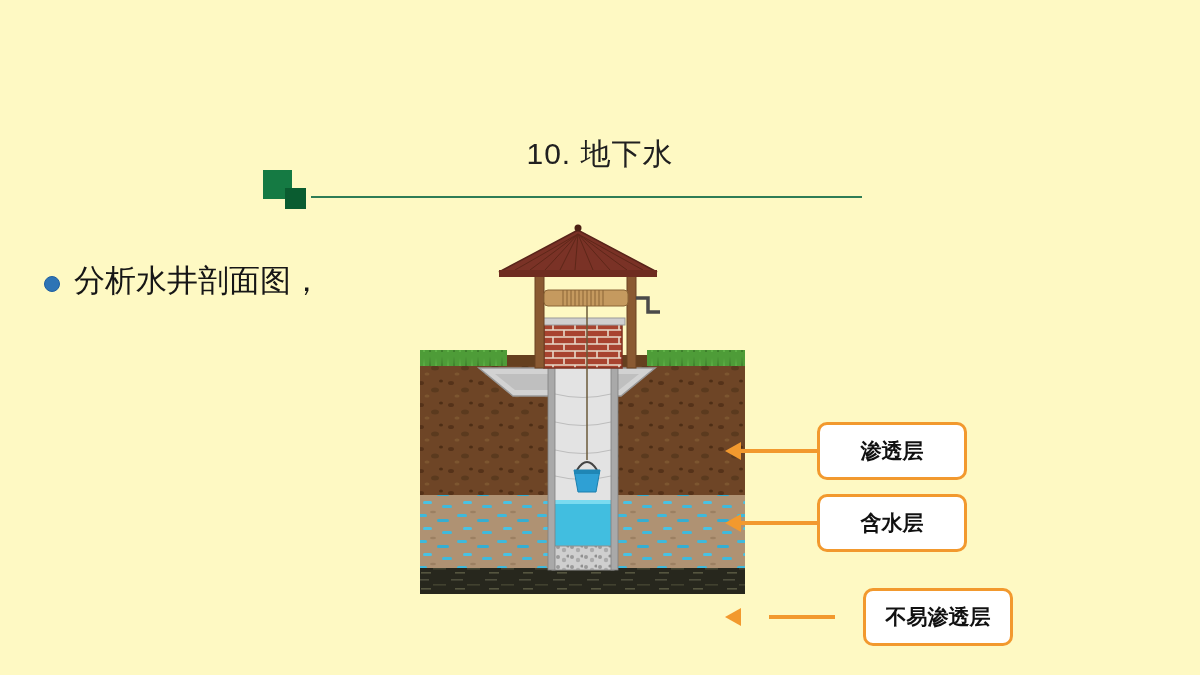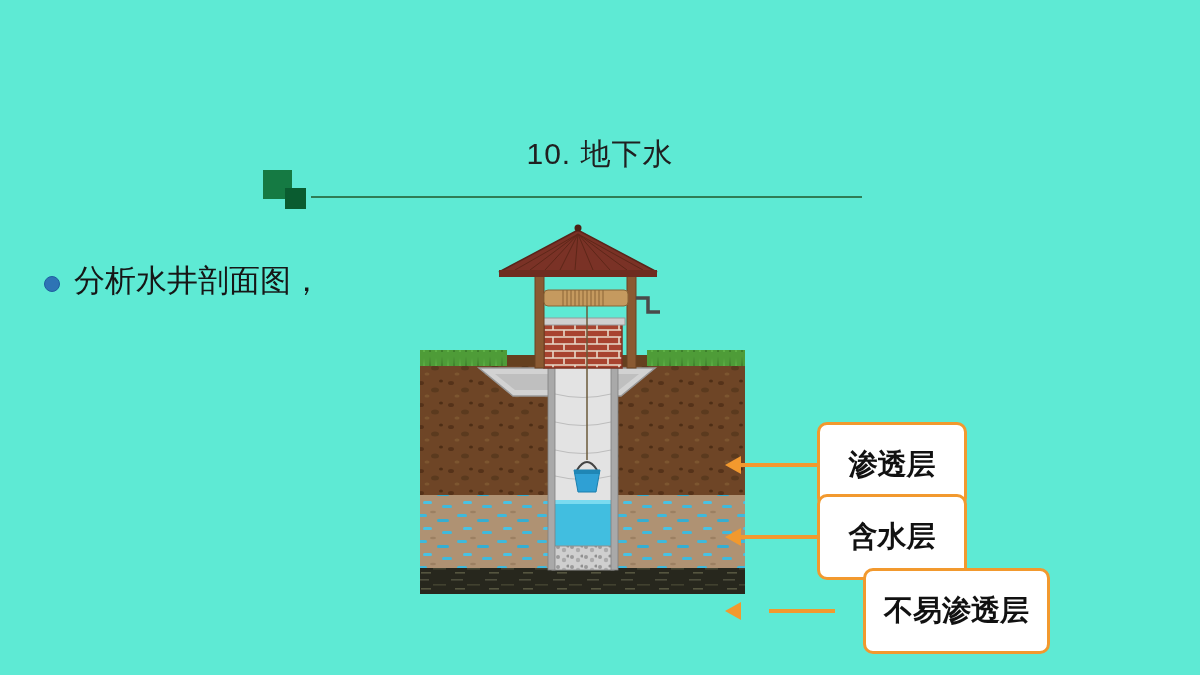--- a/index.html
+++ b/index.html
@@ -1,17 +1,17 @@
 <!DOCTYPE html>
 <html><head>
 <meta charset="utf-8">
 <style>
   html,body{margin:0;padding:0;background:#fff;}
   .slide{
-    position:relative;width:1200px;height:675px;background:#5eead4;overflow:hidden;
+    position:relative;width:1200px;height:675px;background:#fef9c3;overflow:hidden;
     font-family:"Liberation Sans","DejaVu Sans",sans-serif;color:#1b1b1b;
   }
   
   .title{
     position:absolute;top:134px;left:0;width:1200px;text-align:center;
     font-size:30px;letter-spacing:1px;color:#202020;
   }
   .divider{position:absolute;left:311px;top:196px;width:551px;height:2px;background:#2F7D56;}
   .sq-large{position:absolute;left:263px;top:170px;width:29px;height:29px;background:#157A43;}
   .sq-small{position:absolute;left:285px;top:188px;width:21px;height:21px;background:#0A5C30;}
@@ -23,25 +23,25 @@
   
   .diagram{position:absolute;left:415px;top:224px;}
   
   .callout{position:absolute;display:flex;align-items:center;z-index:5;}
   .arrowhead{width:0;height:0;border-top:9px solid transparent;border-bottom:9px solid transparent;
     border-right:16px solid #F2992E;}
   .arrowline{height:4px;background:#F2992E;}
   .c1 .arrowline,.c2 .arrowline{width:76px;}
   .c3 .arrowline{width:66px;}
   .callout-box{border:3px solid #F2992E;border-radius:10px;background:#fff;min-width:150px;
-    padding:20px 18px;font-size:29px;font-weight:600;text-align:center;color:#111;
+    padding:12px 18px;font-size:21px;font-weight:600;text-align:center;color:#111;
     box-sizing:border-box;white-space:nowrap;}
   .c1{left:725px;top:422px;}
   .c2{left:725px;top:494px;}
-  .c3{left:725px;top:568px;gap:28px;}
+  .c3{left:725px;top:588px;gap:28px;}
 </style>
 </head>
 <body>
 
 <div class="slide">
 
   <div class="title">10. 地下水</div>
   <div class="sq-large"></div>
   <div class="sq-small"></div>
   <div class="divider"></div>

